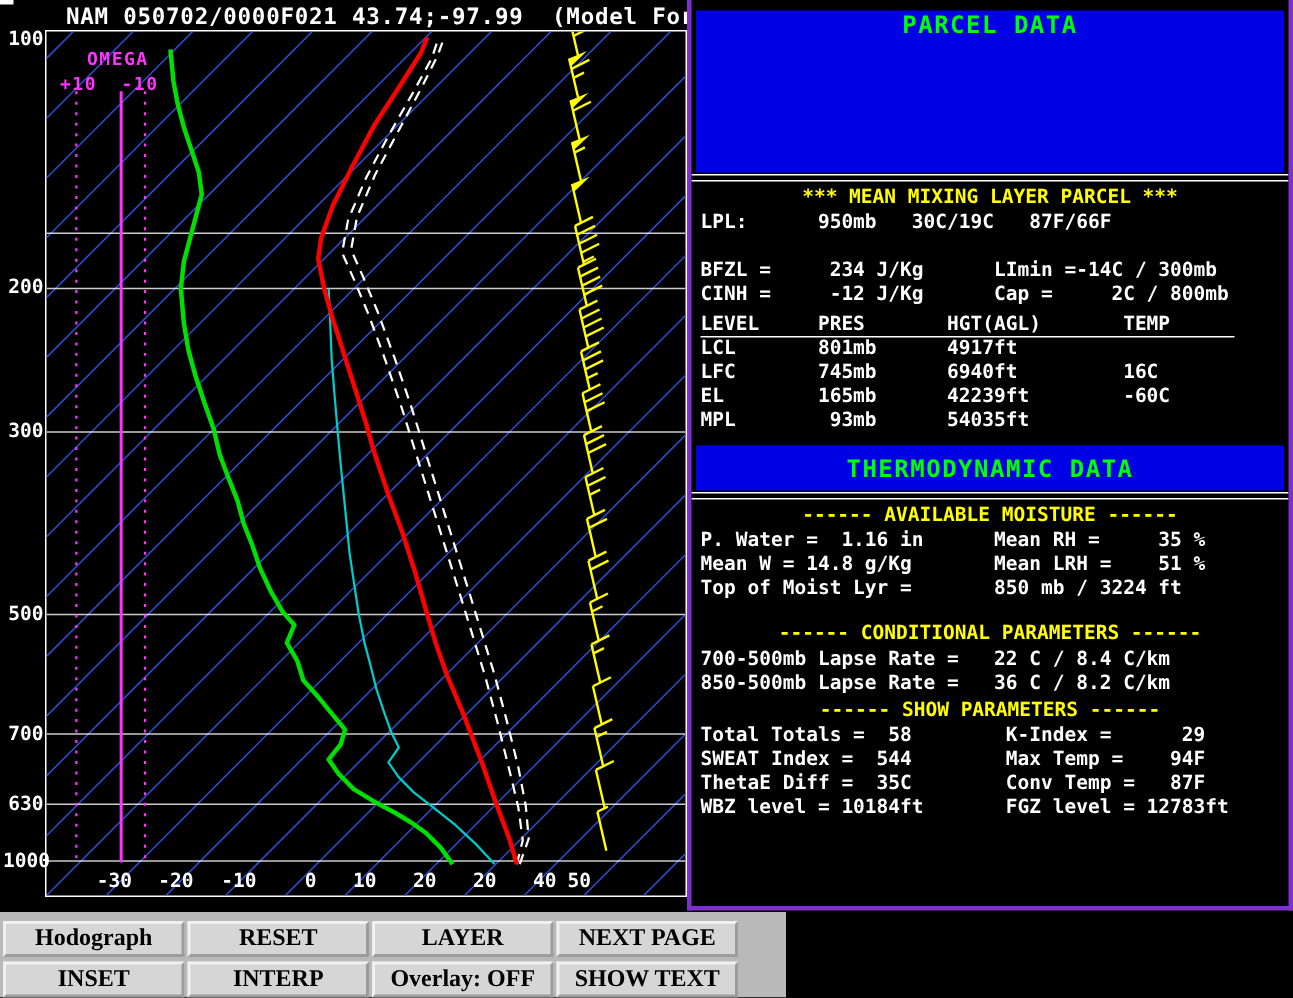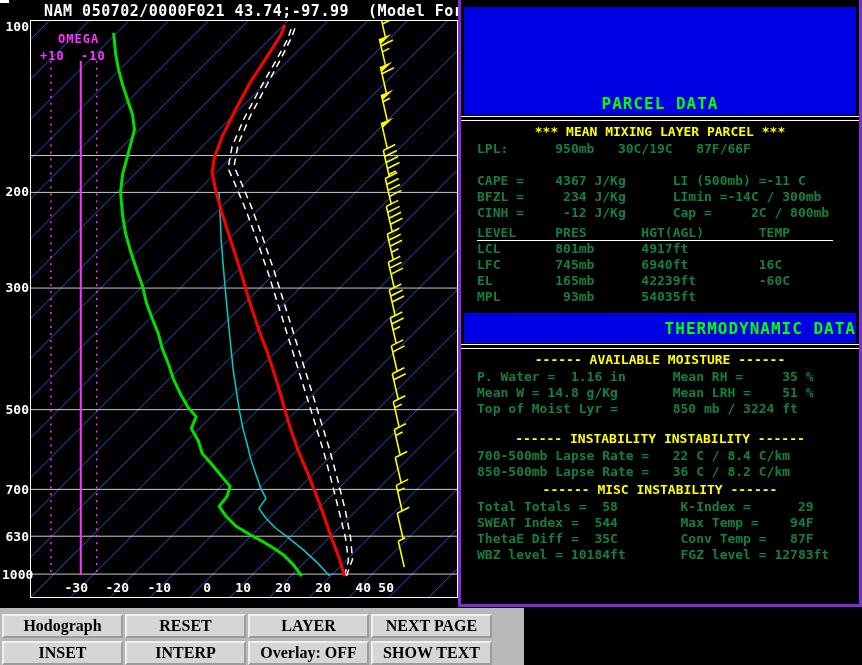--- a/index.html
+++ b/index.html
@@ -8,26 +8,26 @@
   .corner{position:absolute;left:0;top:0;width:9px;height:3px;background:#fff}
   .title{position:absolute;left:44px;top:2px;color:#fff;font-weight:bold;font-size:15px;letter-spacing:.5px;white-space:pre}
   .plot{position:absolute;left:30px;top:20px;width:428px;height:578px;border:1px solid #fff;background:#000}
   .plot svg{display:block;width:100%;height:100%}
   .plabel{position:absolute;left:2px;width:27px;text-align:right;color:#fff;font-weight:bold;font-size:13px}
   .tlabel{position:absolute;top:580px;width:30px;text-align:right;color:#fff;font-weight:bold;font-size:13px}
   .omega{position:absolute;color:#ff35ff;font-weight:bold;font-size:12px;letter-spacing:1px}
   .panel{position:absolute;left:458px;top:0;width:404px;height:607px;background:#000;
     border-left:3px solid #7d2fd0;border-right:3px solid #7d2fd0;border-bottom:3px solid #7d2fd0;overflow:hidden}
   .bluebox{background:#0000e4;margin:7px 3px 0 3px}
-  .bluebox.first{height:108px;display:flex;align-items:flex-end;justify-content:center;padding-bottom:2px}
-  .bluebox.second{height:30px;display:flex;align-items:center;justify-content:flex-end;margin-top:8px}
+  .bluebox.first{height:108px;display:flex;align-items:flex-start;justify-content:center;padding-bottom:2px}
+  .bluebox.second{height:30px;display:flex;align-items:center;justify-content:center;margin-top:8px}
   .green-title{color:#00ff00;font-weight:bold;font-size:16px;letter-spacing:1px}
   .dline{border-top:1px solid #fff;border-bottom:1px solid #fff;height:5px;margin:1px 0 3px 0}
   .yellow-head{color:#ffff00;font-weight:bold;font-size:13px;text-align:center;margin:2px 0;white-space:pre}
-  .tblock{color:#15803d;font-weight:bold;font-size:13px;padding-left:16px}
+  .tblock{color:#ffffff;font-weight:bold;font-size:13px;padding-left:6px}
   .tline{height:16px;line-height:16px;white-space:pre}
   .ptable .tline:first-child{border-bottom:1px solid #fff;width:356px}
   .gap{height:12px}
   .btnbar{position:absolute;left:0;top:608px;width:524px;height:57px;background:#b9b9b9;padding:6px 2px 0 2px}
   .btnrow{display:flex;margin-bottom:3px}
   .btn{width:121px;height:24px;margin-right:2px;background:#d6d6d6;border:2px outset #f0f0f0;color:#000;
     font-family:"Liberation Serif",serif;font-weight:bold;font-size:16px;
     display:flex;align-items:center;justify-content:center;cursor:pointer}
 </style>
 </head>
@@ -157,21 +157,20 @@
 
 <div class="panel">
   <div class="bluebox first">
     <div class="green-title">PARCEL DATA</div>
   </div>
   <div class="dline"></div>
   <div class="yellow-head">*** MEAN MIXING LAYER PARCEL ***</div>
   <div class="tblock">
       <div class="tline">LPL:      950mb   30C/19C   87F/66F</div>
       <div class="tline"> </div>
-      <div class="tline">CAPE =    4367 J/Kg      LI (500mb) =-11 C</div>
       <div class="tline">BFZL =     234 J/Kg      LImin =-14C / 300mb</div>
       <div class="tline">CINH =     -12 J/Kg      Cap =     2C / 800mb</div>
     </div>
   <div class="gap" style="height:4px"></div>
   <div class="tblock ptable">
       <div class="tline">LEVEL     PRES       HGT(AGL)       TEMP</div>
       <div class="tline">LCL       801mb      4917ft</div>
       <div class="tline">LFC       745mb      6940ft         16C</div>
       <div class="tline">EL        165mb      42239ft        -60C</div>
       <div class="tline">MPL        93mb      54035ft</div>
@@ -181,26 +180,26 @@
     <div class="green-title">THERMODYNAMIC DATA</div>
   </div>
   <div class="dline"></div>
   <div class="yellow-head">------ AVAILABLE MOISTURE ------</div>
   <div class="tblock">
       <div class="tline">P. Water =  1.16 in      Mean RH =     35 %</div>
       <div class="tline">Mean W = 14.8 g/Kg       Mean LRH =    51 %</div>
       <div class="tline">Top of Moist Lyr =       850 mb / 3224 ft</div>
     </div>
   <div class="gap"></div>
-  <div class="yellow-head">------ INSTABILITY INSTABILITY ------</div>
+  <div class="yellow-head">------ CONDITIONAL PARAMETERS ------</div>
   <div class="tblock">
       <div class="tline">700-500mb Lapse Rate =   22 C / 8.4 C/km</div>
       <div class="tline">850-500mb Lapse Rate =   36 C / 8.2 C/km</div>
     </div>
-  <div class="yellow-head">------ MISC INSTABILITY ------</div>
+  <div class="yellow-head">------ SHOW PARAMETERS ------</div>
   <div class="tblock">
       <div class="tline">Total Totals =  58        K-Index =      29</div>
       <div class="tline">SWEAT Index =  544        Max Temp =    94F</div>
       <div class="tline">ThetaE Diff =  35C        Conv Temp =   87F</div>
       <div class="tline">WBZ level = 10184ft       FGZ level = 12783ft</div>
     </div>
 </div>
 
 <div class="btnbar">
   <div class="btnrow">

